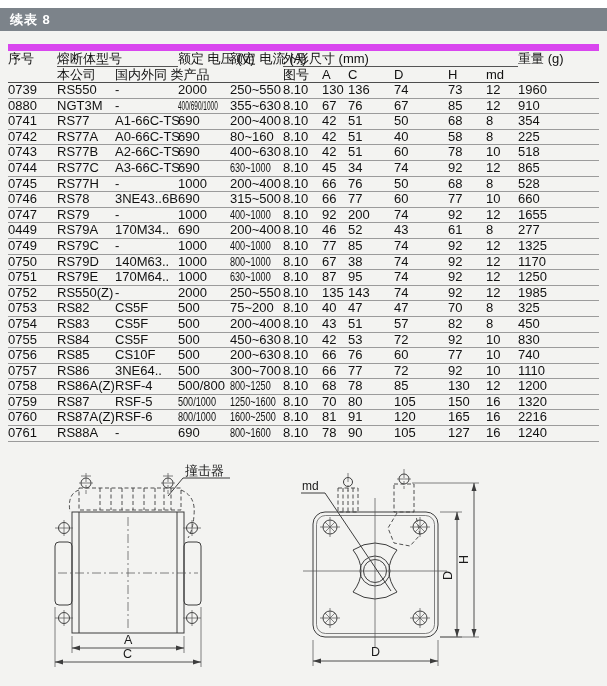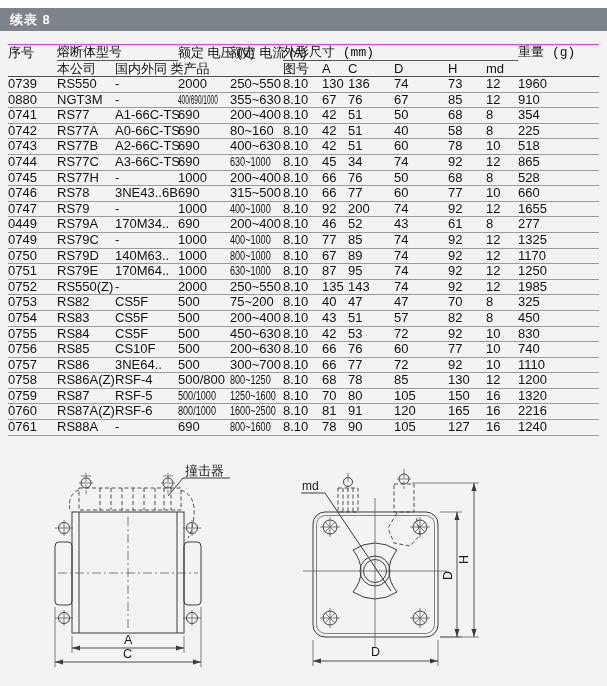--- a/index.html
+++ b/index.html
@@ -22,29 +22,29 @@
     font-size:13px;color:#111;
   }
   table.spec th, table.spec td{
     padding:0;margin:0;font-weight:normal;text-align:left;
     white-space:nowrap;overflow:visible;vertical-align:top;
   }
   thead th{
     line-height:15px;white-space:pre-line;
     border-bottom:1px solid #4d4d4d;
   }
-  thead tr.h1 th{border-top:1px solid #d946ef;}
-  thead th.group{border-bottom:1px solid #555;font-family:Liberation Mono, monospace;}
+  thead tr.h1 th{border-top:7px solid #d946ef;}
+  thead th.group{border-bottom:1px solid #555;}
   tbody td{
     height:14.4px;line-height:14.6px;
     border-bottom:1px solid #9b9b9b;
   }
   .col-center{text-align:center;}
   .col-right{text-align:right;padding-right:16px !important;}
-  th.col-right{padding-right:16px;font-family:Liberation Mono, monospace;}
+  th.col-right{padding-right:16px;}
   .squeeze{display:inline-block;transform:scaleX(0.7);transform-origin:0 60%;}
   .squeeze-xs{display:inline-block;transform:scaleX(0.5);transform-origin:0 60%;}
   svg.drawings{position:absolute;top:460px;left:0;}
   svg .ln{stroke:#3d3d3d;stroke-width:1;fill:none;}
   svg .thin{stroke:#5a5a5a;stroke-width:0.75;fill:none;}
   svg .dash{stroke:#3d3d3d;stroke-width:0.9;fill:none;stroke-dasharray:4 2.5;}
   svg .dashdot{stroke:#5a5a5a;stroke-width:0.75;fill:none;stroke-dasharray:9 3 2 3;}
   svg .dim{stroke:#3d3d3d;stroke-width:0.9;fill:none;}
   svg .arrow{fill:#3d3d3d;stroke:none;}
   svg text{fill:#1a1a1a;font-family:"Liberation Sans","DejaVu Sans",sans-serif;}
@@ -257,21 +257,21 @@
           <td class="col-right">1325</td>
         </tr>
         <tr>
           <td>0750</td>
           <td>RS79D</td>
           <td>140M63..</td>
           <td>1000</td>
           <td><span class="squeeze">800~1000</span></td>
           <td>8.10</td>
           <td class="col-center">67</td>
-          <td class="col-center">89</td>
+          <td class="col-center">38</td>
           <td class="col-center">74</td>
           <td class="col-center">92</td>
           <td class="col-center">12</td>
           <td class="col-right">1170</td>
         </tr>
         <tr>
           <td>0751</td>
           <td>RS79E</td>
           <td>170M64..</td>
           <td>1000</td>

